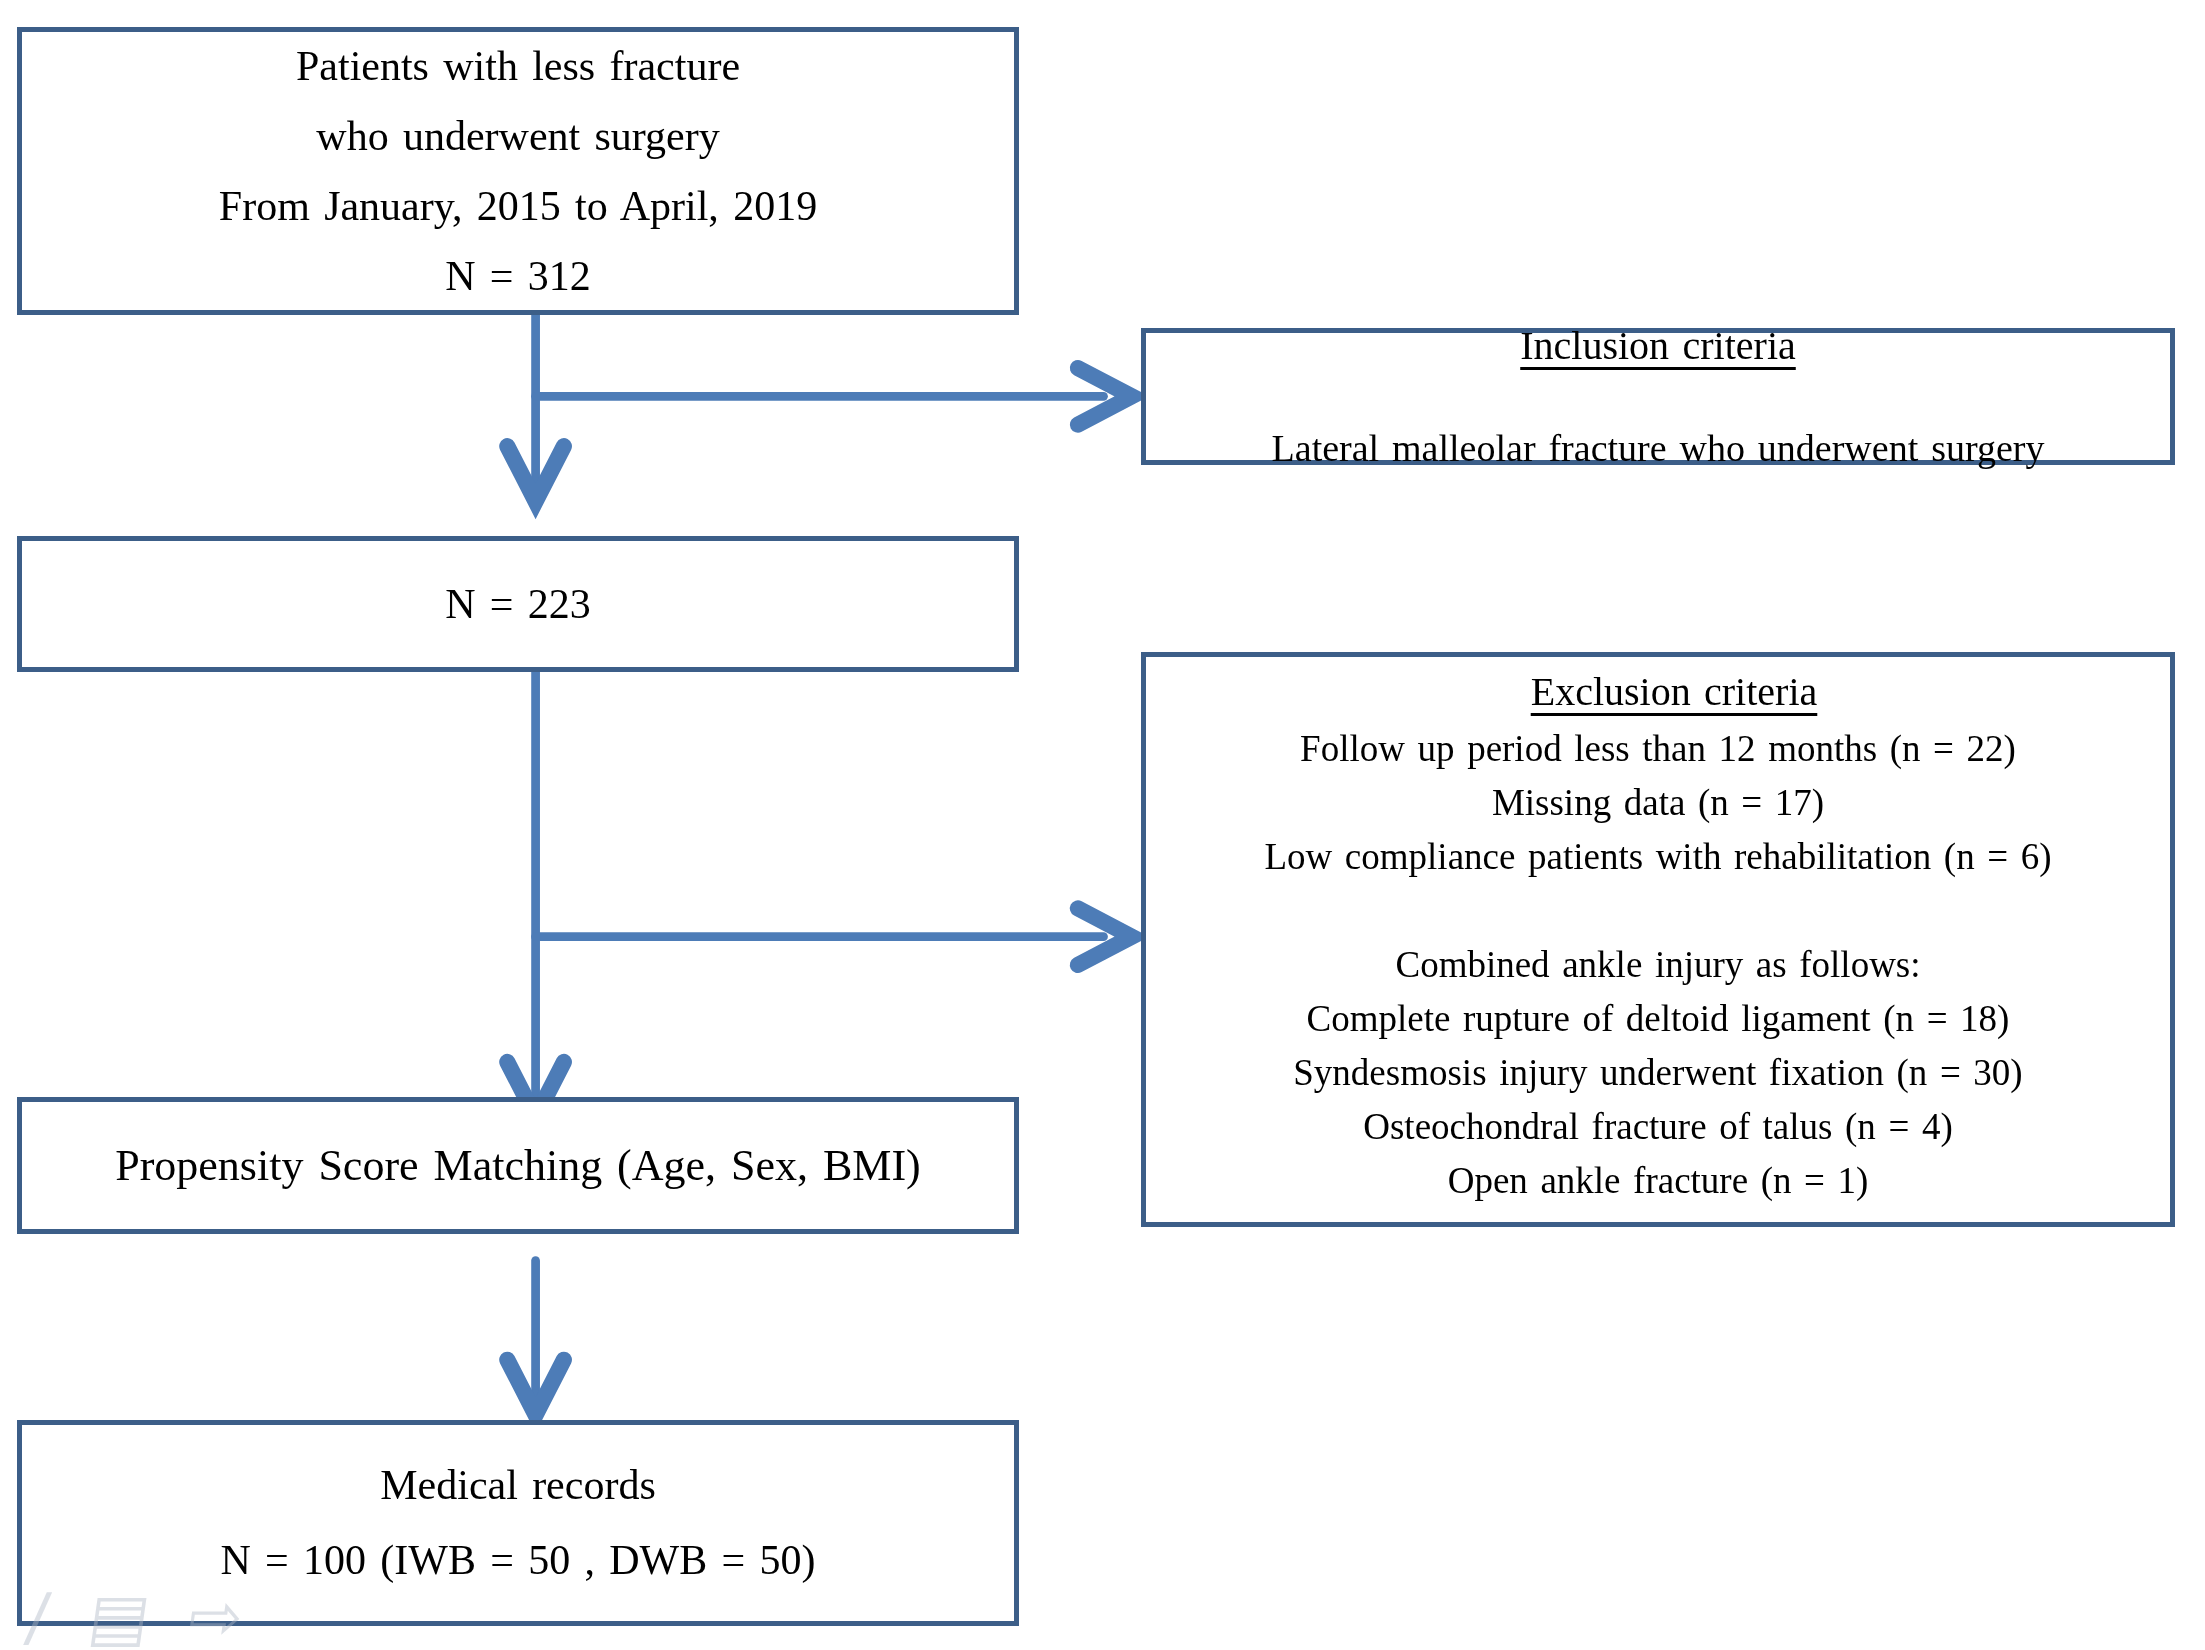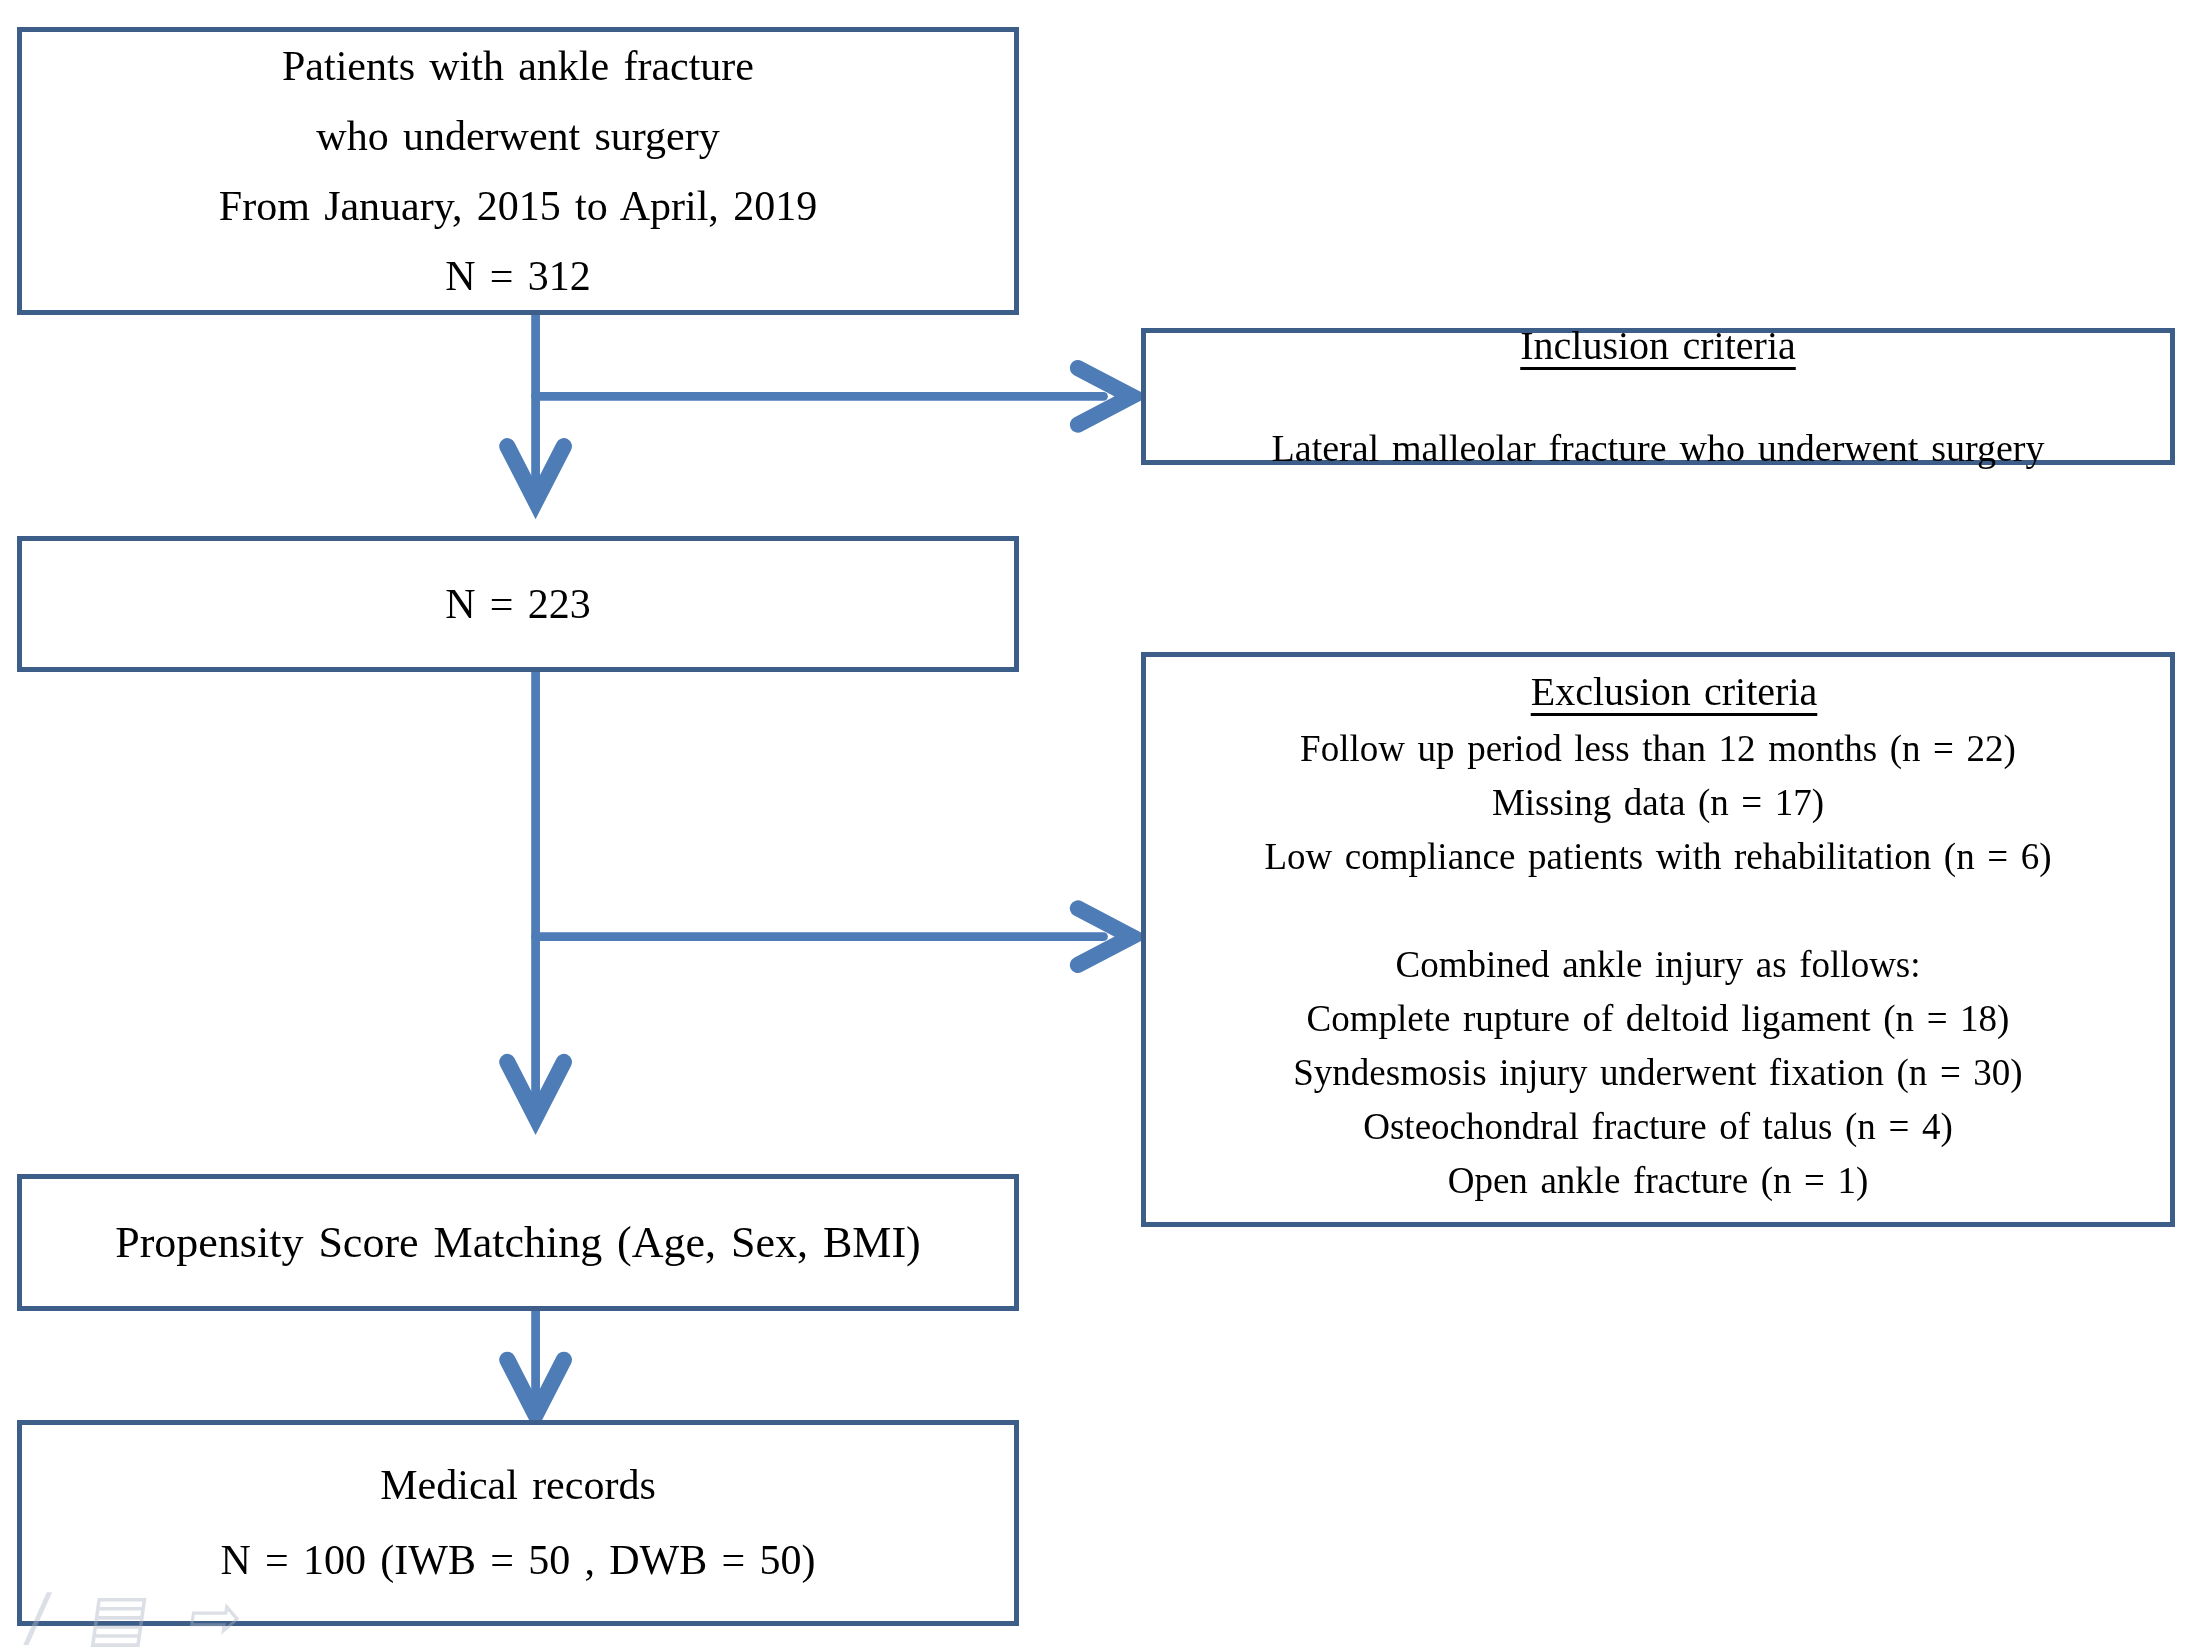--- a/index.html
+++ b/index.html
@@ -38,21 +38,21 @@
   
   #box-start{left:17px;top:27px;width:1002px;height:288px;font-size:42px;}
   #box-start .line{line-height:70px;}
   #box-inclusion{left:1141px;top:328px;width:1034px;height:137px;font-size:38px;gap:44px;}
   #box-inclusion .box-title{font-size:40px;line-height:65px;margin-bottom:4px;}
   #box-inclusion .line{line-height:54px;}
   #box-n223{left:17px;top:536px;width:1002px;height:136px;font-size:42px;}
   #box-exclusion{left:1141px;top:652px;width:1034px;height:575px;font-size:37px;justify-content:flex-start;padding-top:8px;}
   #box-exclusion .box-title{font-size:40px;line-height:58px;margin-bottom:2.7px;padding-left:32px;}
   #box-exclusion .line{line-height:54px;min-height:54px;}
-  #box-propensity{left:17px;top:1174px;width:1002px;height:137px;font-size:44px;}
+  #box-propensity{left:17px;top:1097px;width:1002px;height:137px;font-size:44px;}
   #box-records{left:17px;top:1420px;width:1002px;height:206px;font-size:42px;}
   #box-records .line{line-height:75px;}
   
   #watermark{
     position:absolute;left:27px;top:1580px;z-index:4;
     display:flex;gap:40px;
     font-family:"DejaVu Sans",sans-serif;
     font-size:64px;
     color:#aeb6c4;
     opacity:0.42;
@@ -76,21 +76,21 @@
     <path d="M753 1576 L795 1658 L837 1576" stroke-width="24"></path>
 
     <path d="M795 1390 L1638 1390" stroke-width="13"></path>
     <path d="M1600 1348 L1680 1390 L1600 1432" stroke-width="24"></path>
 
     <path d="M795 1871 L795 2096" stroke-width="13"></path>
     <path d="M753 2018 L795 2100 L837 2018" stroke-width="24"></path>
   </svg>
 
   <div class="box" id="box-start">
-    <div class="line">Patients with ankle fracture</div>
+    <div class="line">Patients with less fracture</div>
     <div class="line">who underwent surgery</div>
     <div class="line">From January, 2015 to April, 2019</div>
     <div class="line">N = 312</div>
   </div>
 
   <div class="box" id="box-inclusion">
     <div class="line box-title underlined">Inclusion criteria</div>
     <div class="line">Lateral malleolar fracture who underwent surgery</div>
   </div>
 

